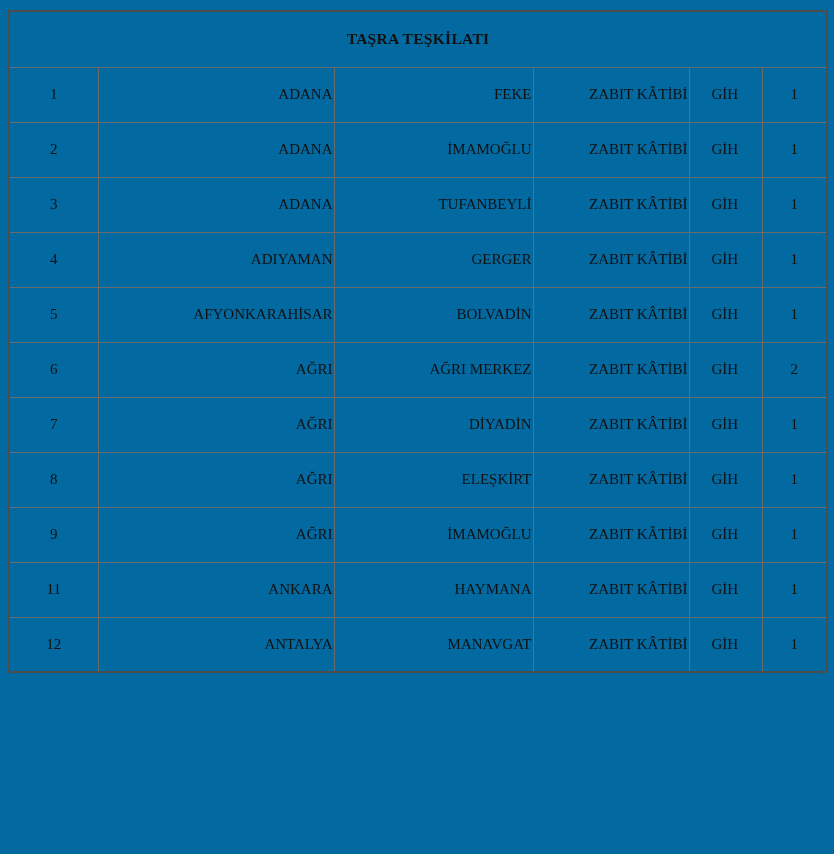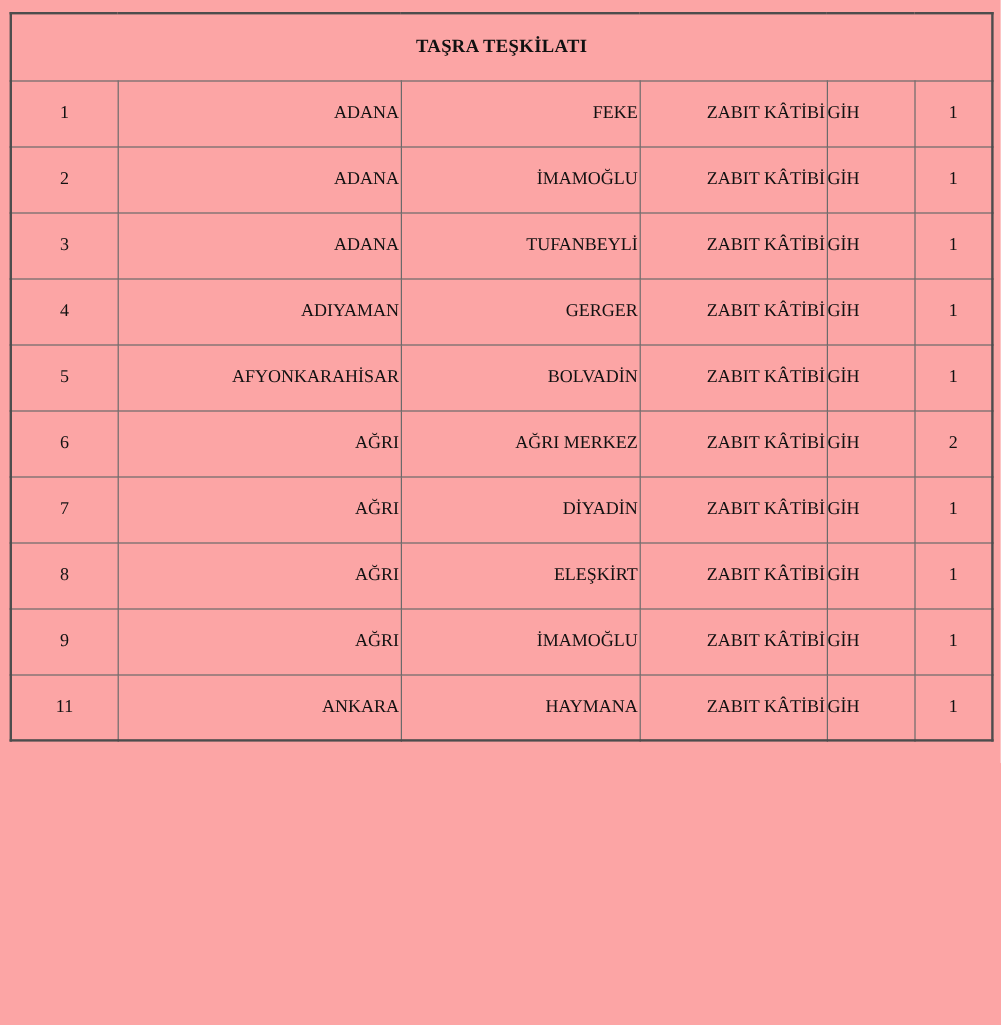--- a/index.html
+++ b/index.html
@@ -5,21 +5,21 @@
   html, body {
     margin: 0;
     padding: 0;
     background: #ffffff;
     font-family: "Liberation Serif", "DejaVu Serif", serif;
     color: #111111;
   }
   .page {
     width: 834px;
     height: 854px;
-    background: #fca5a5;
+    background: #0369a1;
     box-sizing: border-box;
     overflow: hidden;
   }
   table.doc-table {
     border-collapse: collapse;
     table-layout: fixed;
     margin: 10px 0 0 8px;
     width: 818px;
     border: 2px solid #4d4d4d;
   }
@@ -52,21 +52,21 @@
   tr.header-row th .wrap-mid {
     display: inline-block;
     max-width: 130px;
   }
   tr.data-row td {
     height: 55px;
     font-size: 15px;
   }
   td.c-center { text-align: center; }
   td.c-left   { text-align: right; padding-left: 10px; }
-  td.c-sinif  { text-align: left; padding-left: 0; }
+  td.c-sinif  { text-align: left; padding-left: 22px; }
 </style>
 </head>
 <body>
 
 <div class="page">
   <table class="doc-table">
     <colgroup>
       <col style="width:89px">
       <col style="width:236px">
       <col style="width:199px">
@@ -164,16 +164,24 @@
 
   <tr class="data-row">
     <td class="c-center">11</td>
     <td class="c-left">ANKARA</td>
     <td class="c-left">HAYMANA</td>
     <td class="c-left">ZABIT KÂTİBİ</td>
     <td class="c-sinif">GİH</td>
     <td class="c-center">1</td>
   </tr>
 
+  <tr class="data-row">
+    <td class="c-center">12</td>
+    <td class="c-left">ANTALYA</td>
+    <td class="c-left">MANAVGAT</td>
+    <td class="c-left">ZABIT KÂTİBİ</td>
+    <td class="c-sinif">GİH</td>
+    <td class="c-center">1</td>
+  </tr>
 
 </tbody>
   </table>
 </div>
 
 </body></html>

